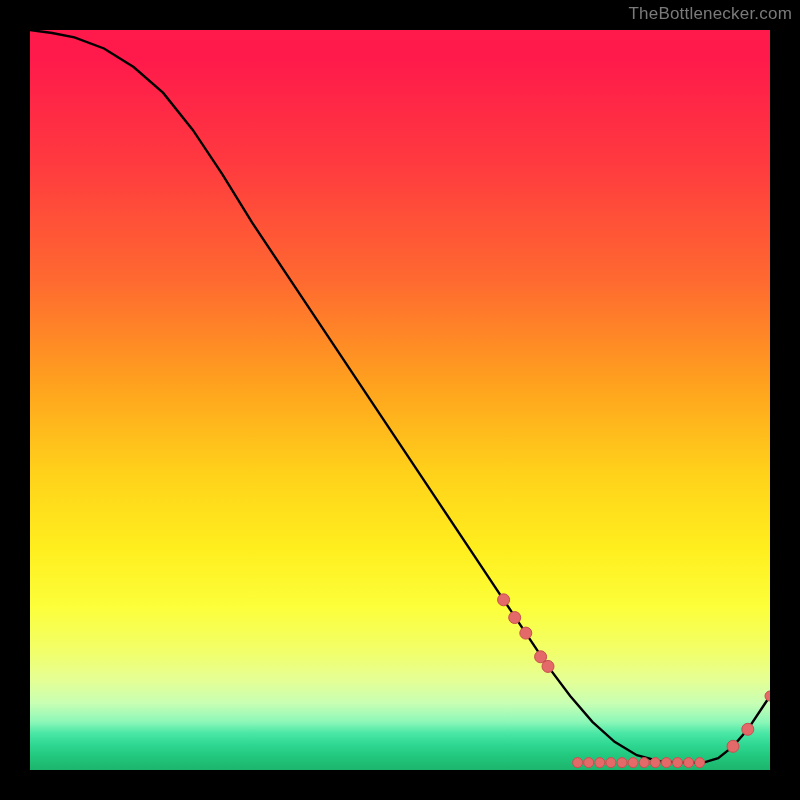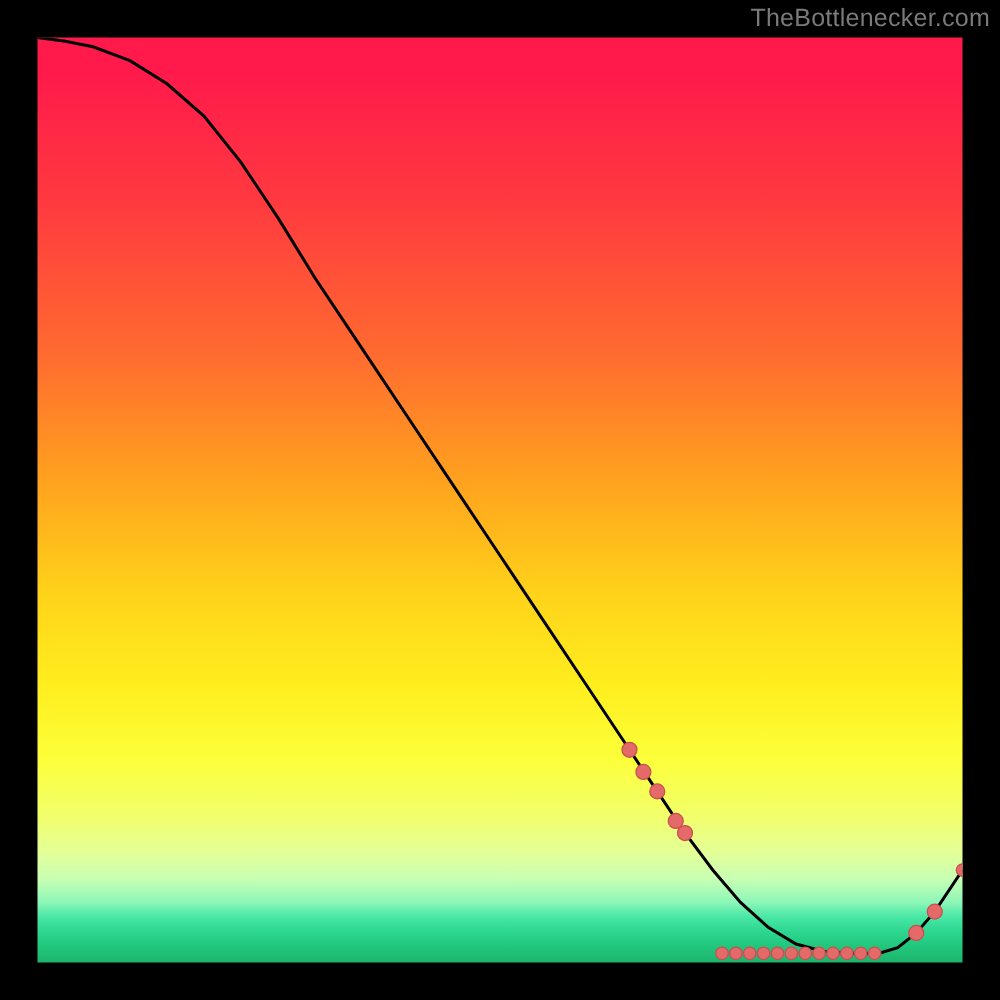--- a/index.html
+++ b/index.html
@@ -50,21 +50,21 @@
     top: 0;
     width: 740px;
     height: 740px;
     display: block;
   }
   .attribution {
     position: absolute;
     top: 4px;
     right: 8px;
     color: #7a7a7a;
-    font-size: 20px;
+    font-size: 17px;
     letter-spacing: 0.2px;
     user-select: none;
   }
 </style>
 </head>
 <body>
 
 <div class="stage">
 
   <div class="attribution">TheBottlenecker.com</div>

